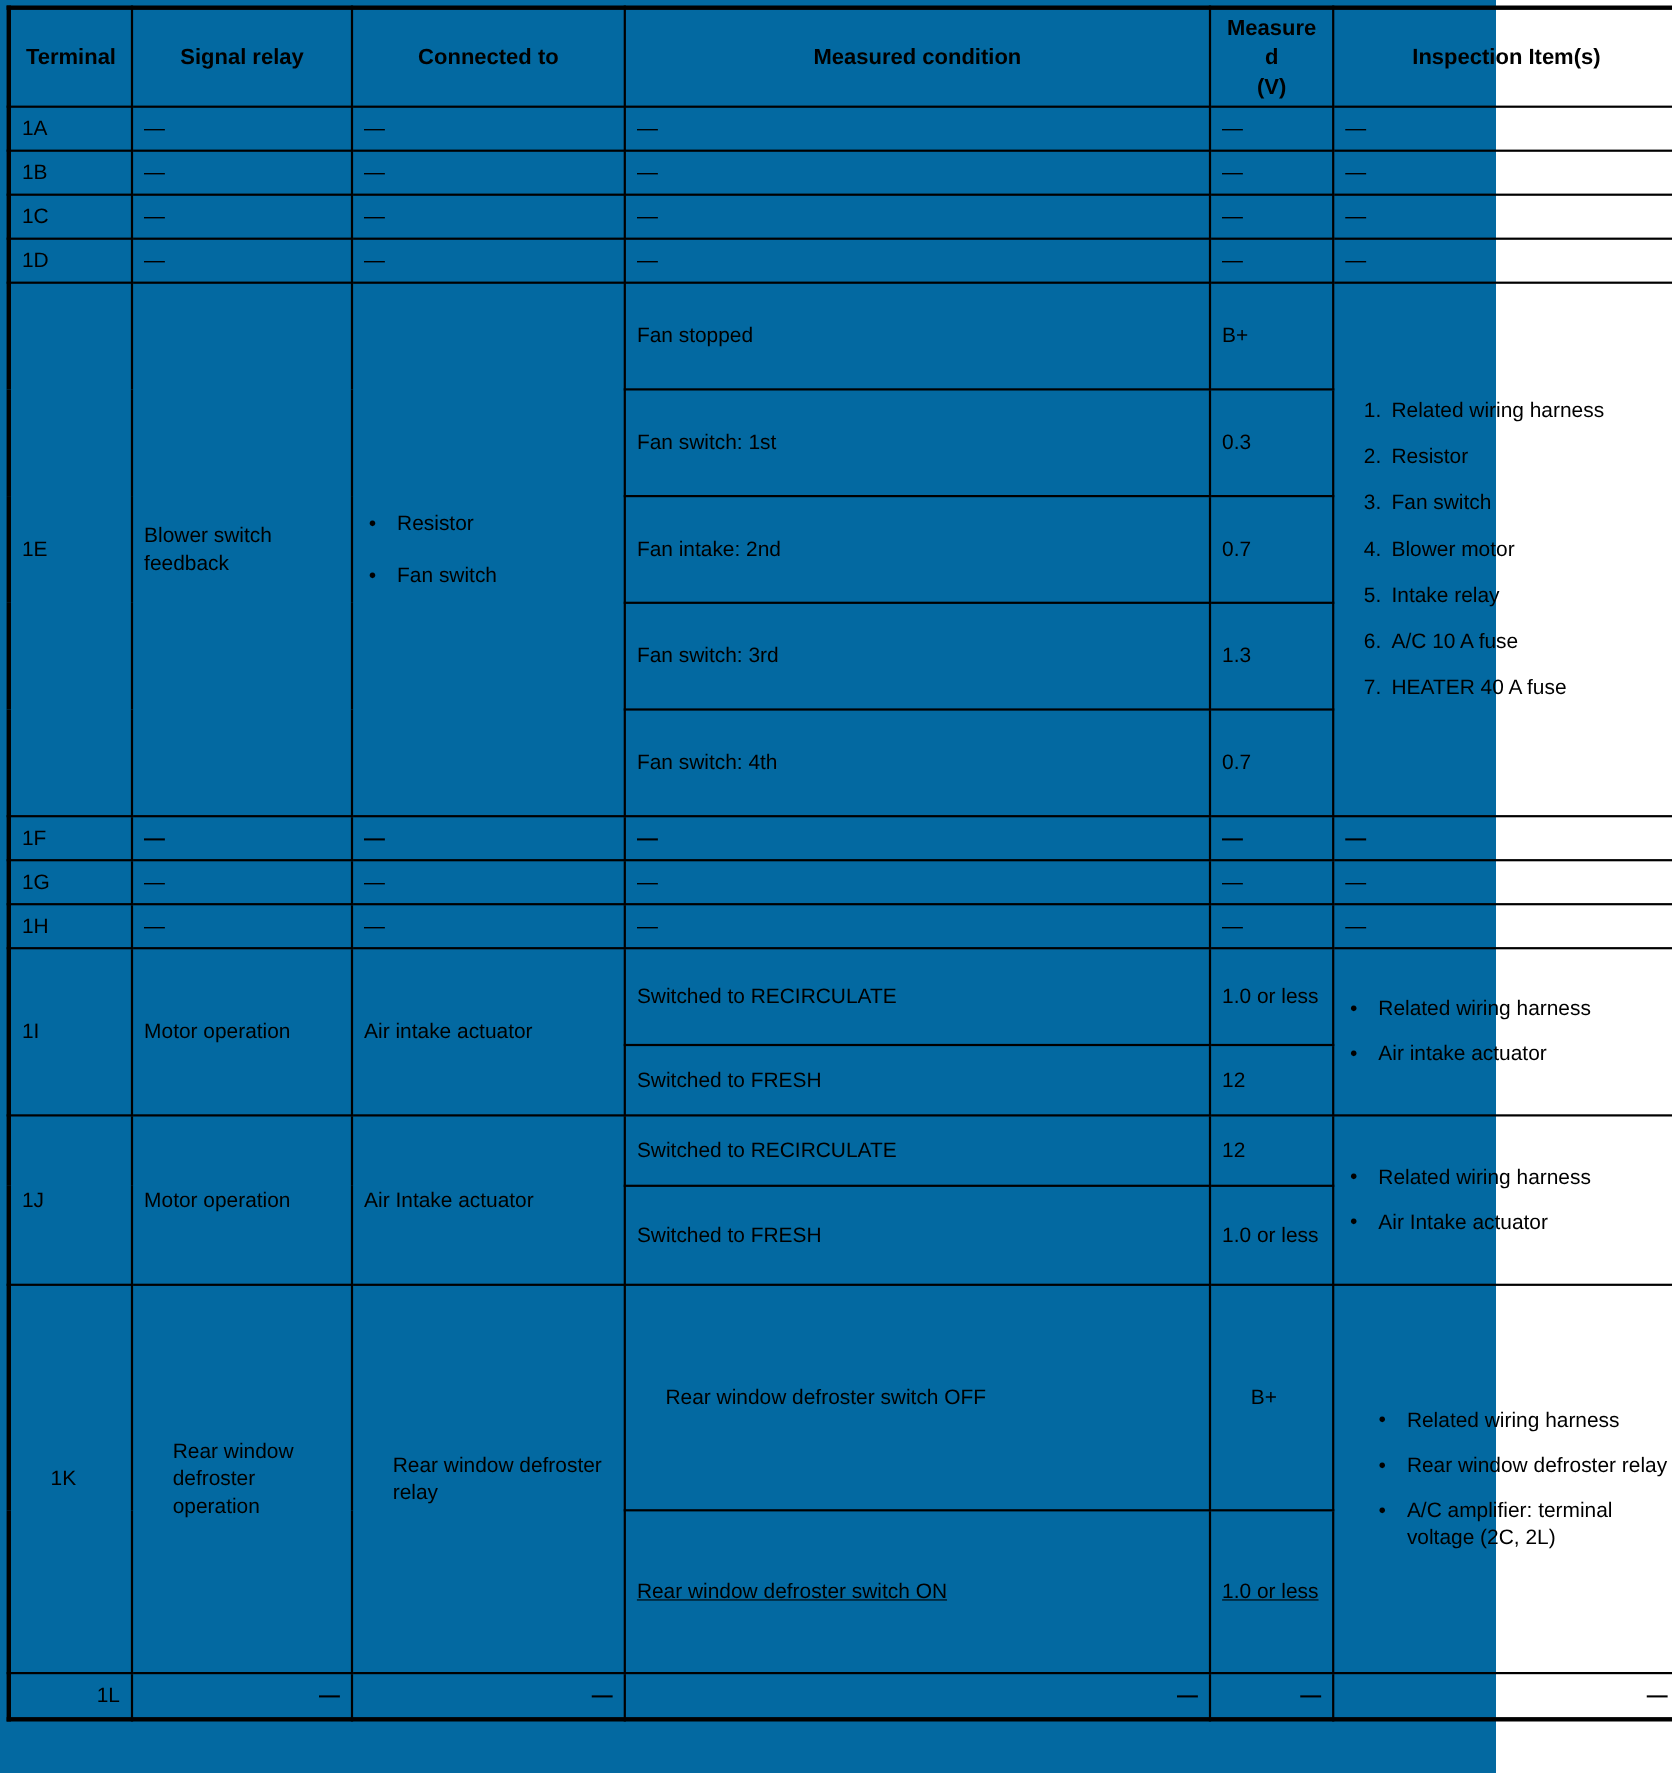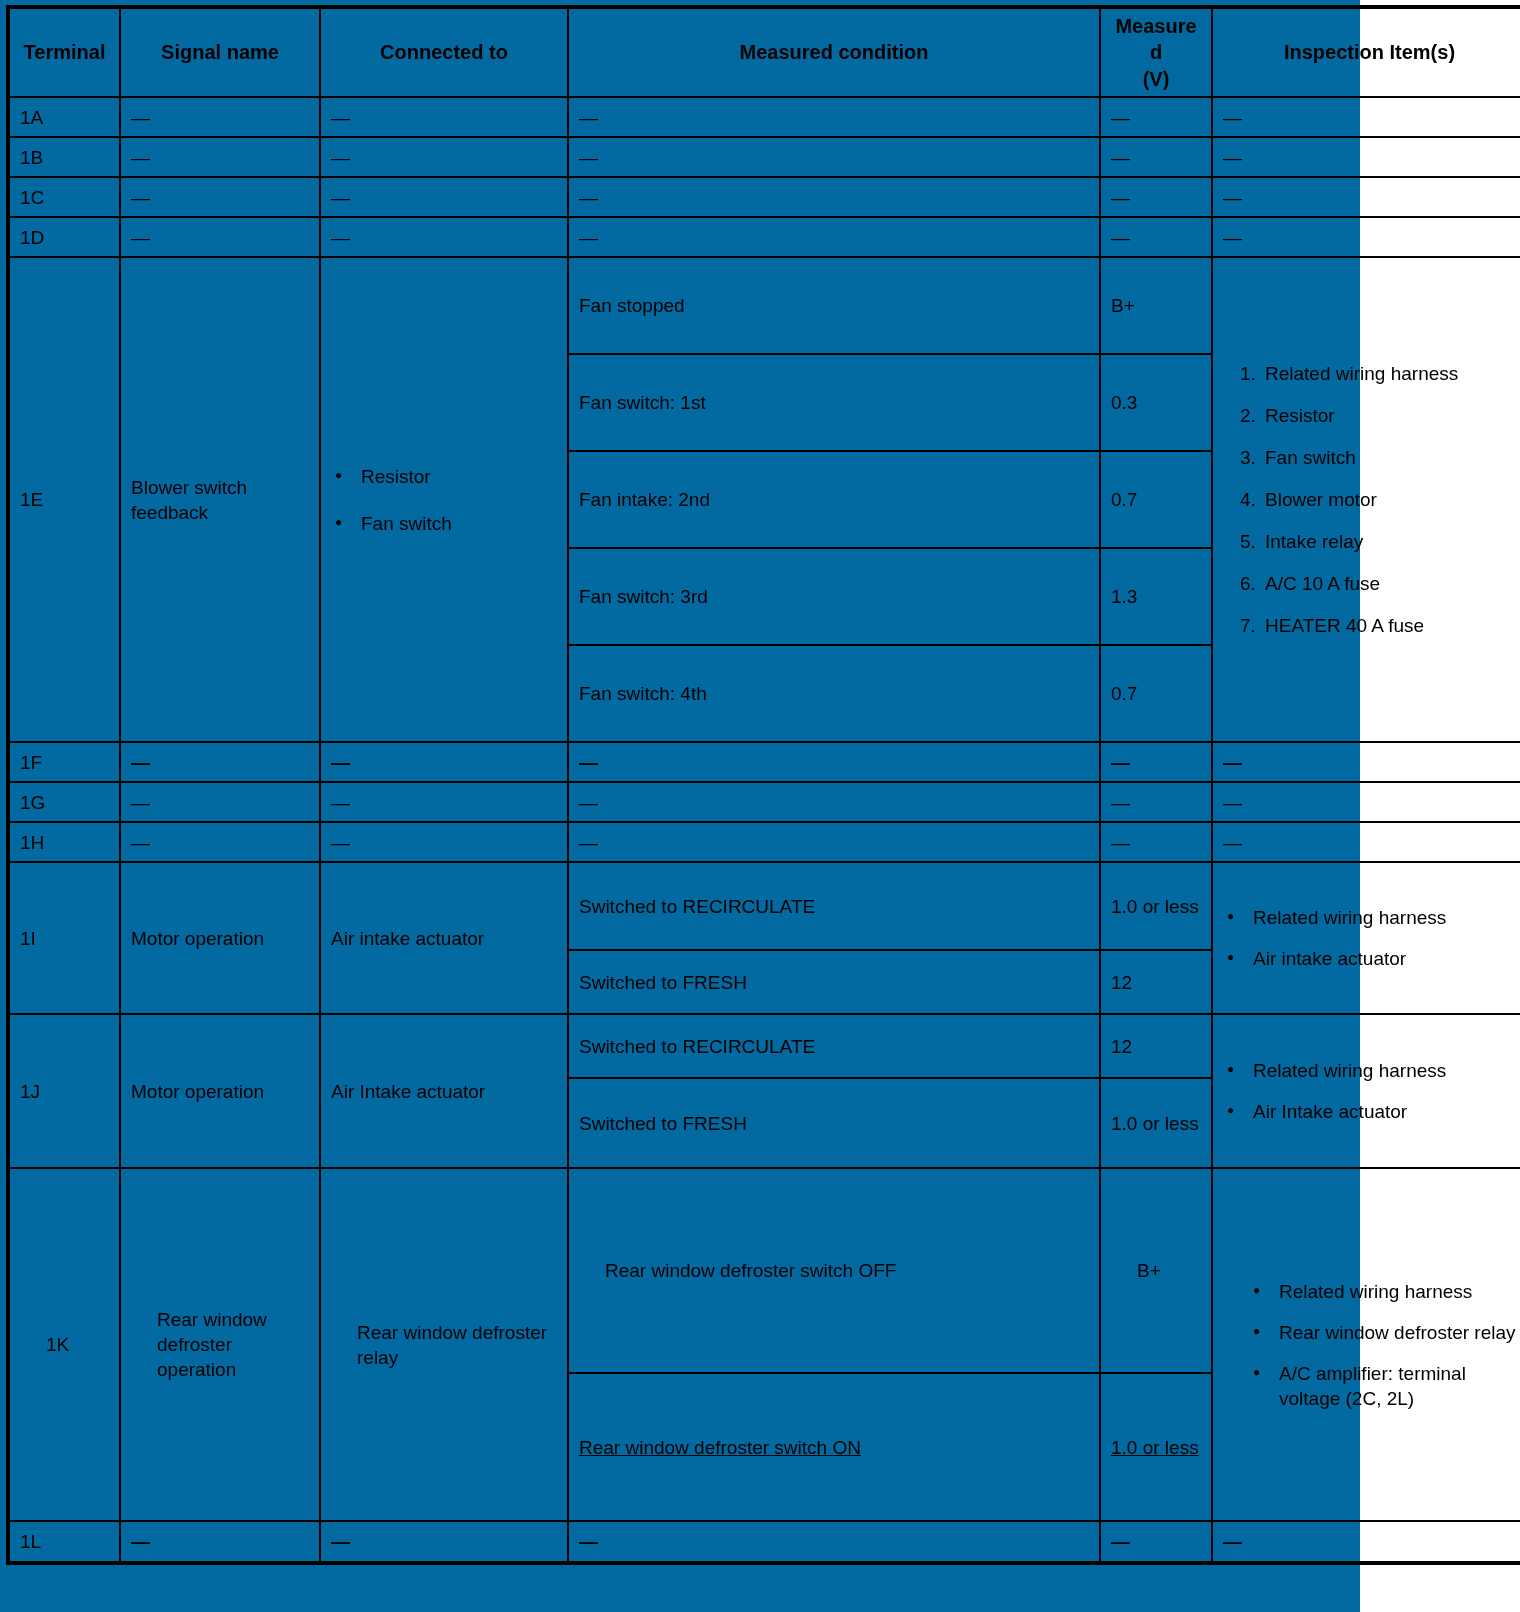--- a/index.html
+++ b/index.html
@@ -21,21 +21,21 @@
   .prewrap { white-space: pre-line; }
   .top { vertical-align: top; padding-top: 12px; }
   ul.blist { list-style: none; margin: 0; padding: 0; }
   ul.blist li { position: relative; padding-left: 30px; margin: 16px 0; }
   ul.blist li::before { content: "●"; position: absolute; left: 4px; top: 4px; font-size: 12px; }
   ul.blist.centered li { margin: 22px 0; }
   ol.nlist { margin: 0; padding-left: 38px; }
   ol.nlist li { margin: 17px 0; padding-left: 4px; }
   .bolddash .dash { font-weight: 700; }
   tr.h40 > td { height: 40px; }
-  tr.h42 > td { height: 42px; }
+  tr.h42 > td { height: 42px; text-align: right; }
   tr.h62 > th { height: 66px; }
   tr.h64 > td { height: 64px; }
   tr.h88 > td { height: 88px; }
   tr.h90 > td { height: 90px; }
   tr.h97 > td { height: 97px; border-radius: 28px; }
   tr.h148 > td { height: 148px; text-decoration: underline; }
   tr.h205 > td { height: 205px; padding-left: 36px; }
 </style>
 </head>
 <body>
@@ -47,21 +47,21 @@
         <col style="width:200px">
         <col style="width:248px">
       <col style="width:532px">
         <col style="width:112px">
         <col style="width:316px">
     </colgroup>
 
     <tbody>
         <tr class="h62">
       <th>Terminal</th>
-      <th>Signal name</th>
+      <th>Signal relay</th>
       <th>Connected to</th>
       <th>Measured condition</th>
       <th class="prewrap">Measured
 (V)</th>
       <th>Inspection Item(s)</th>
     </tr>
 
     <tr class="h40">
       <td>1A</td>
       <td class="dash">—</td>

